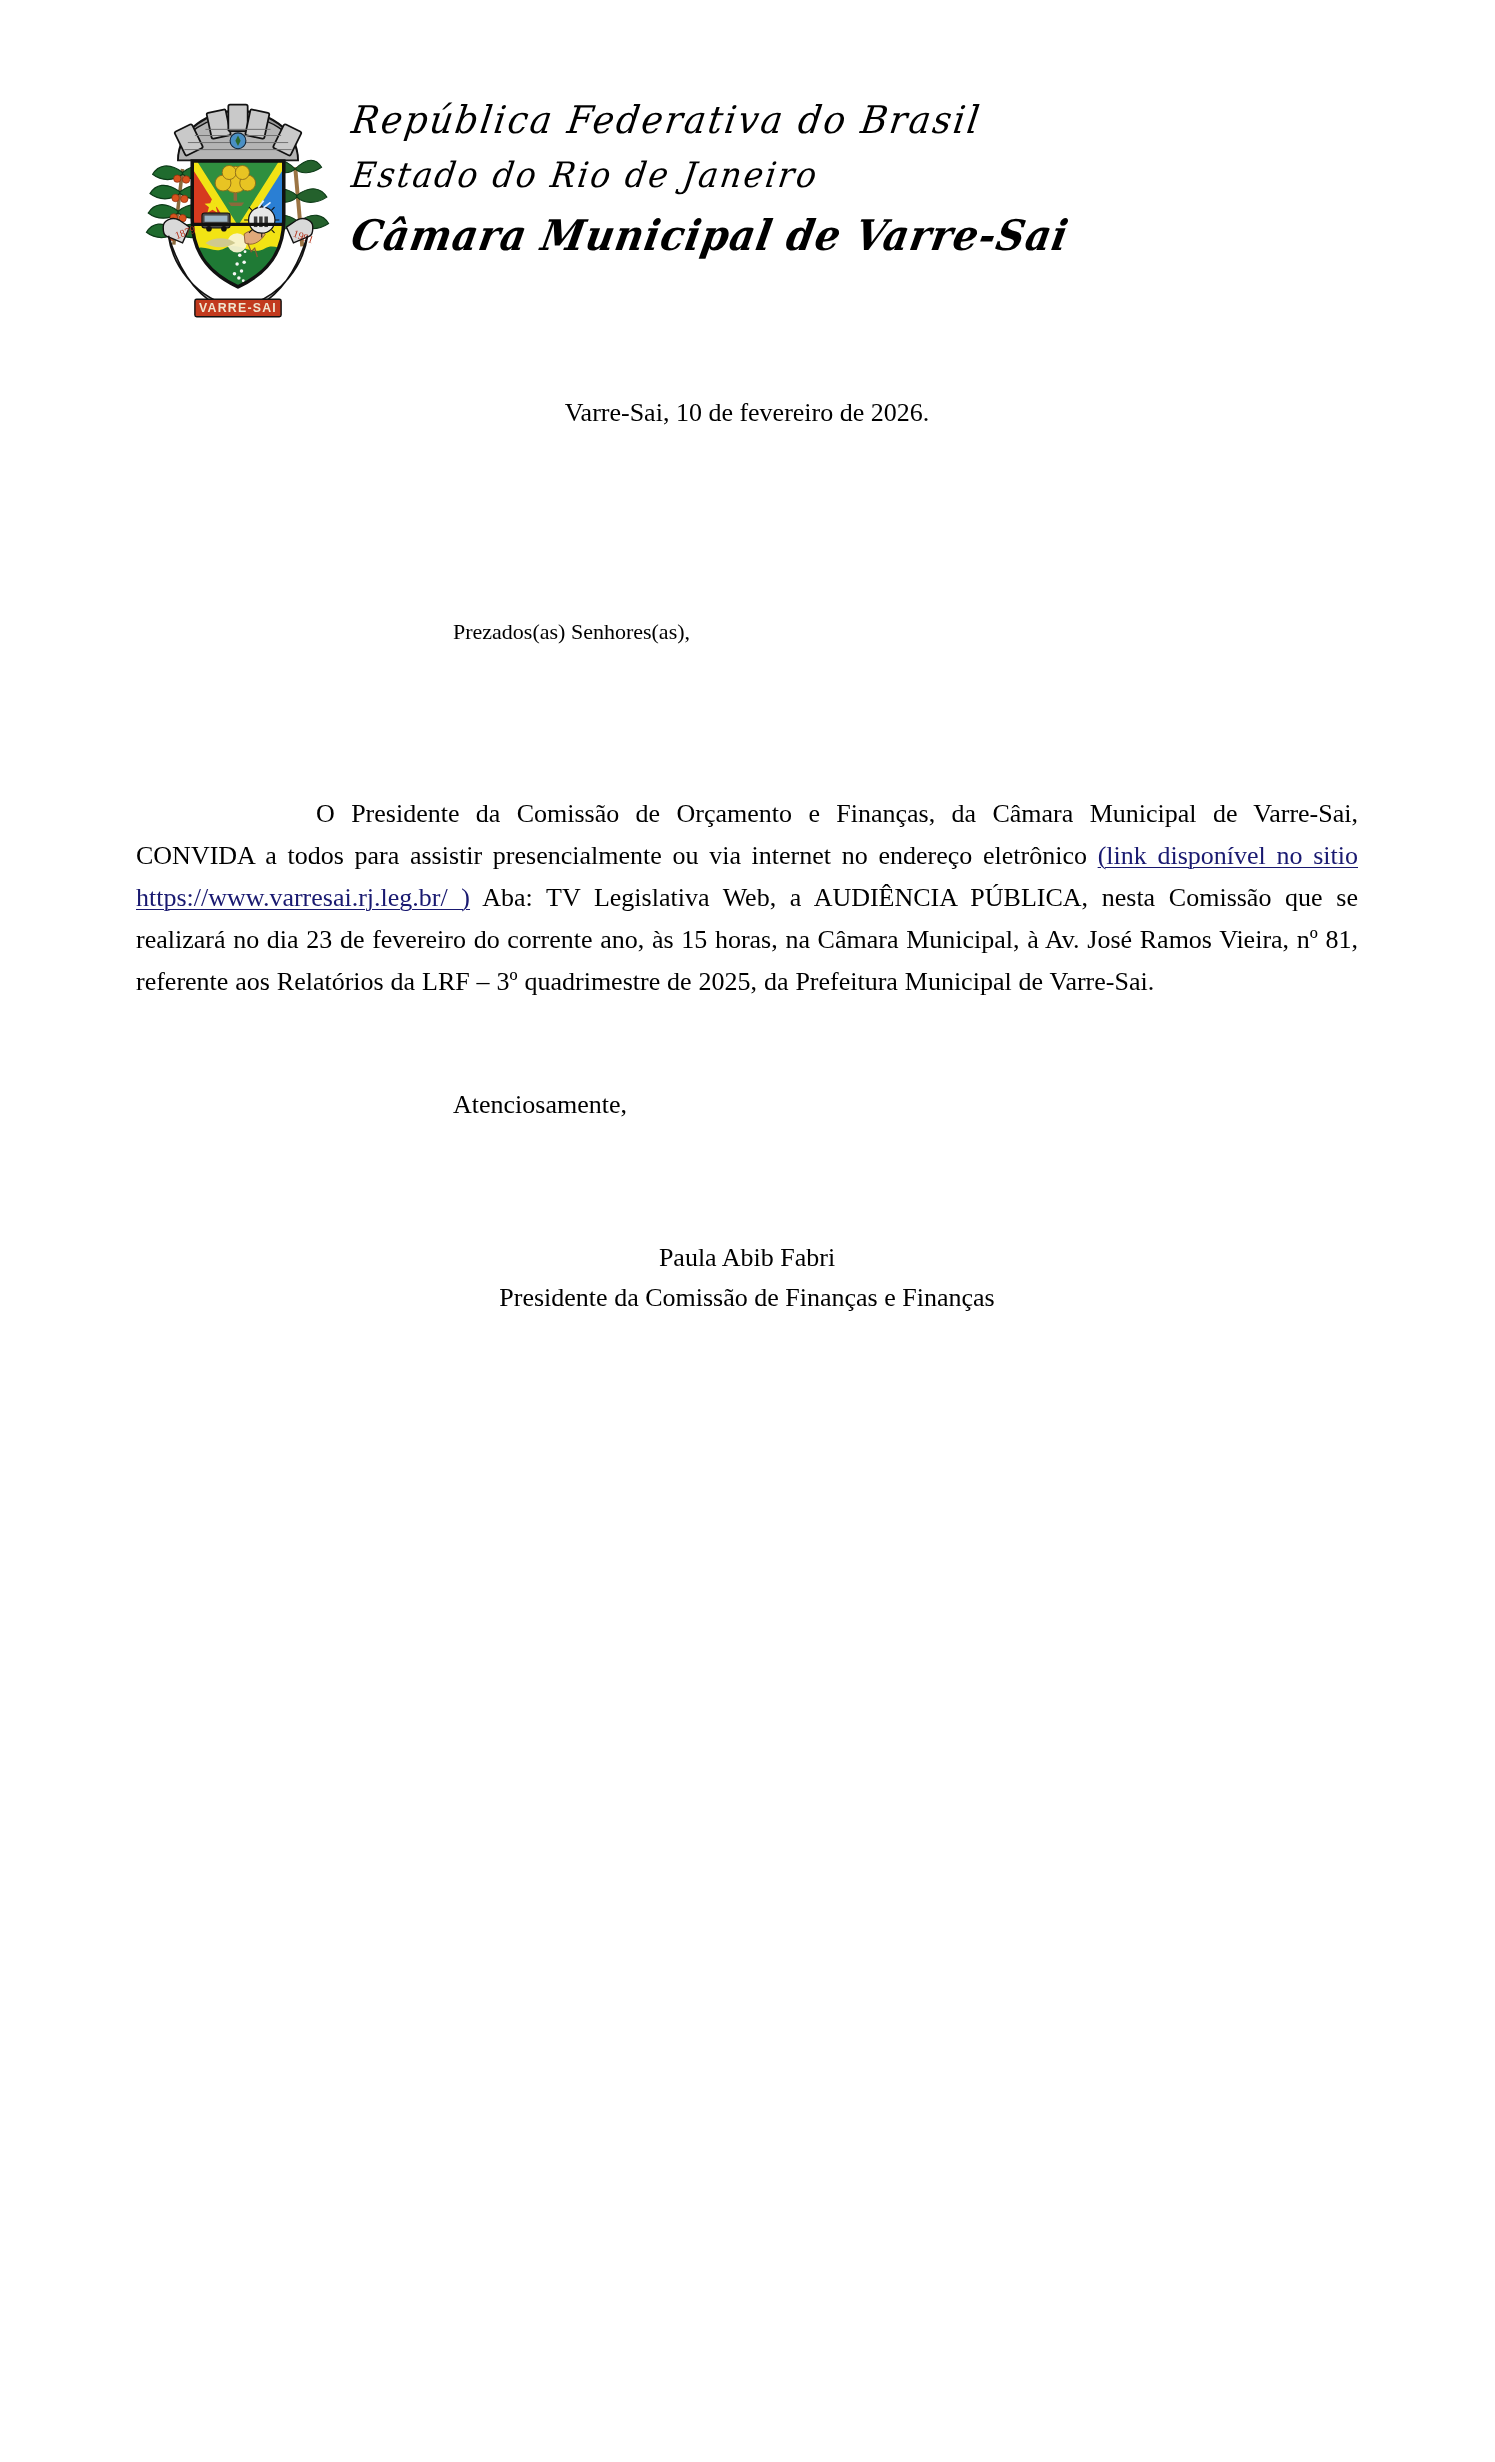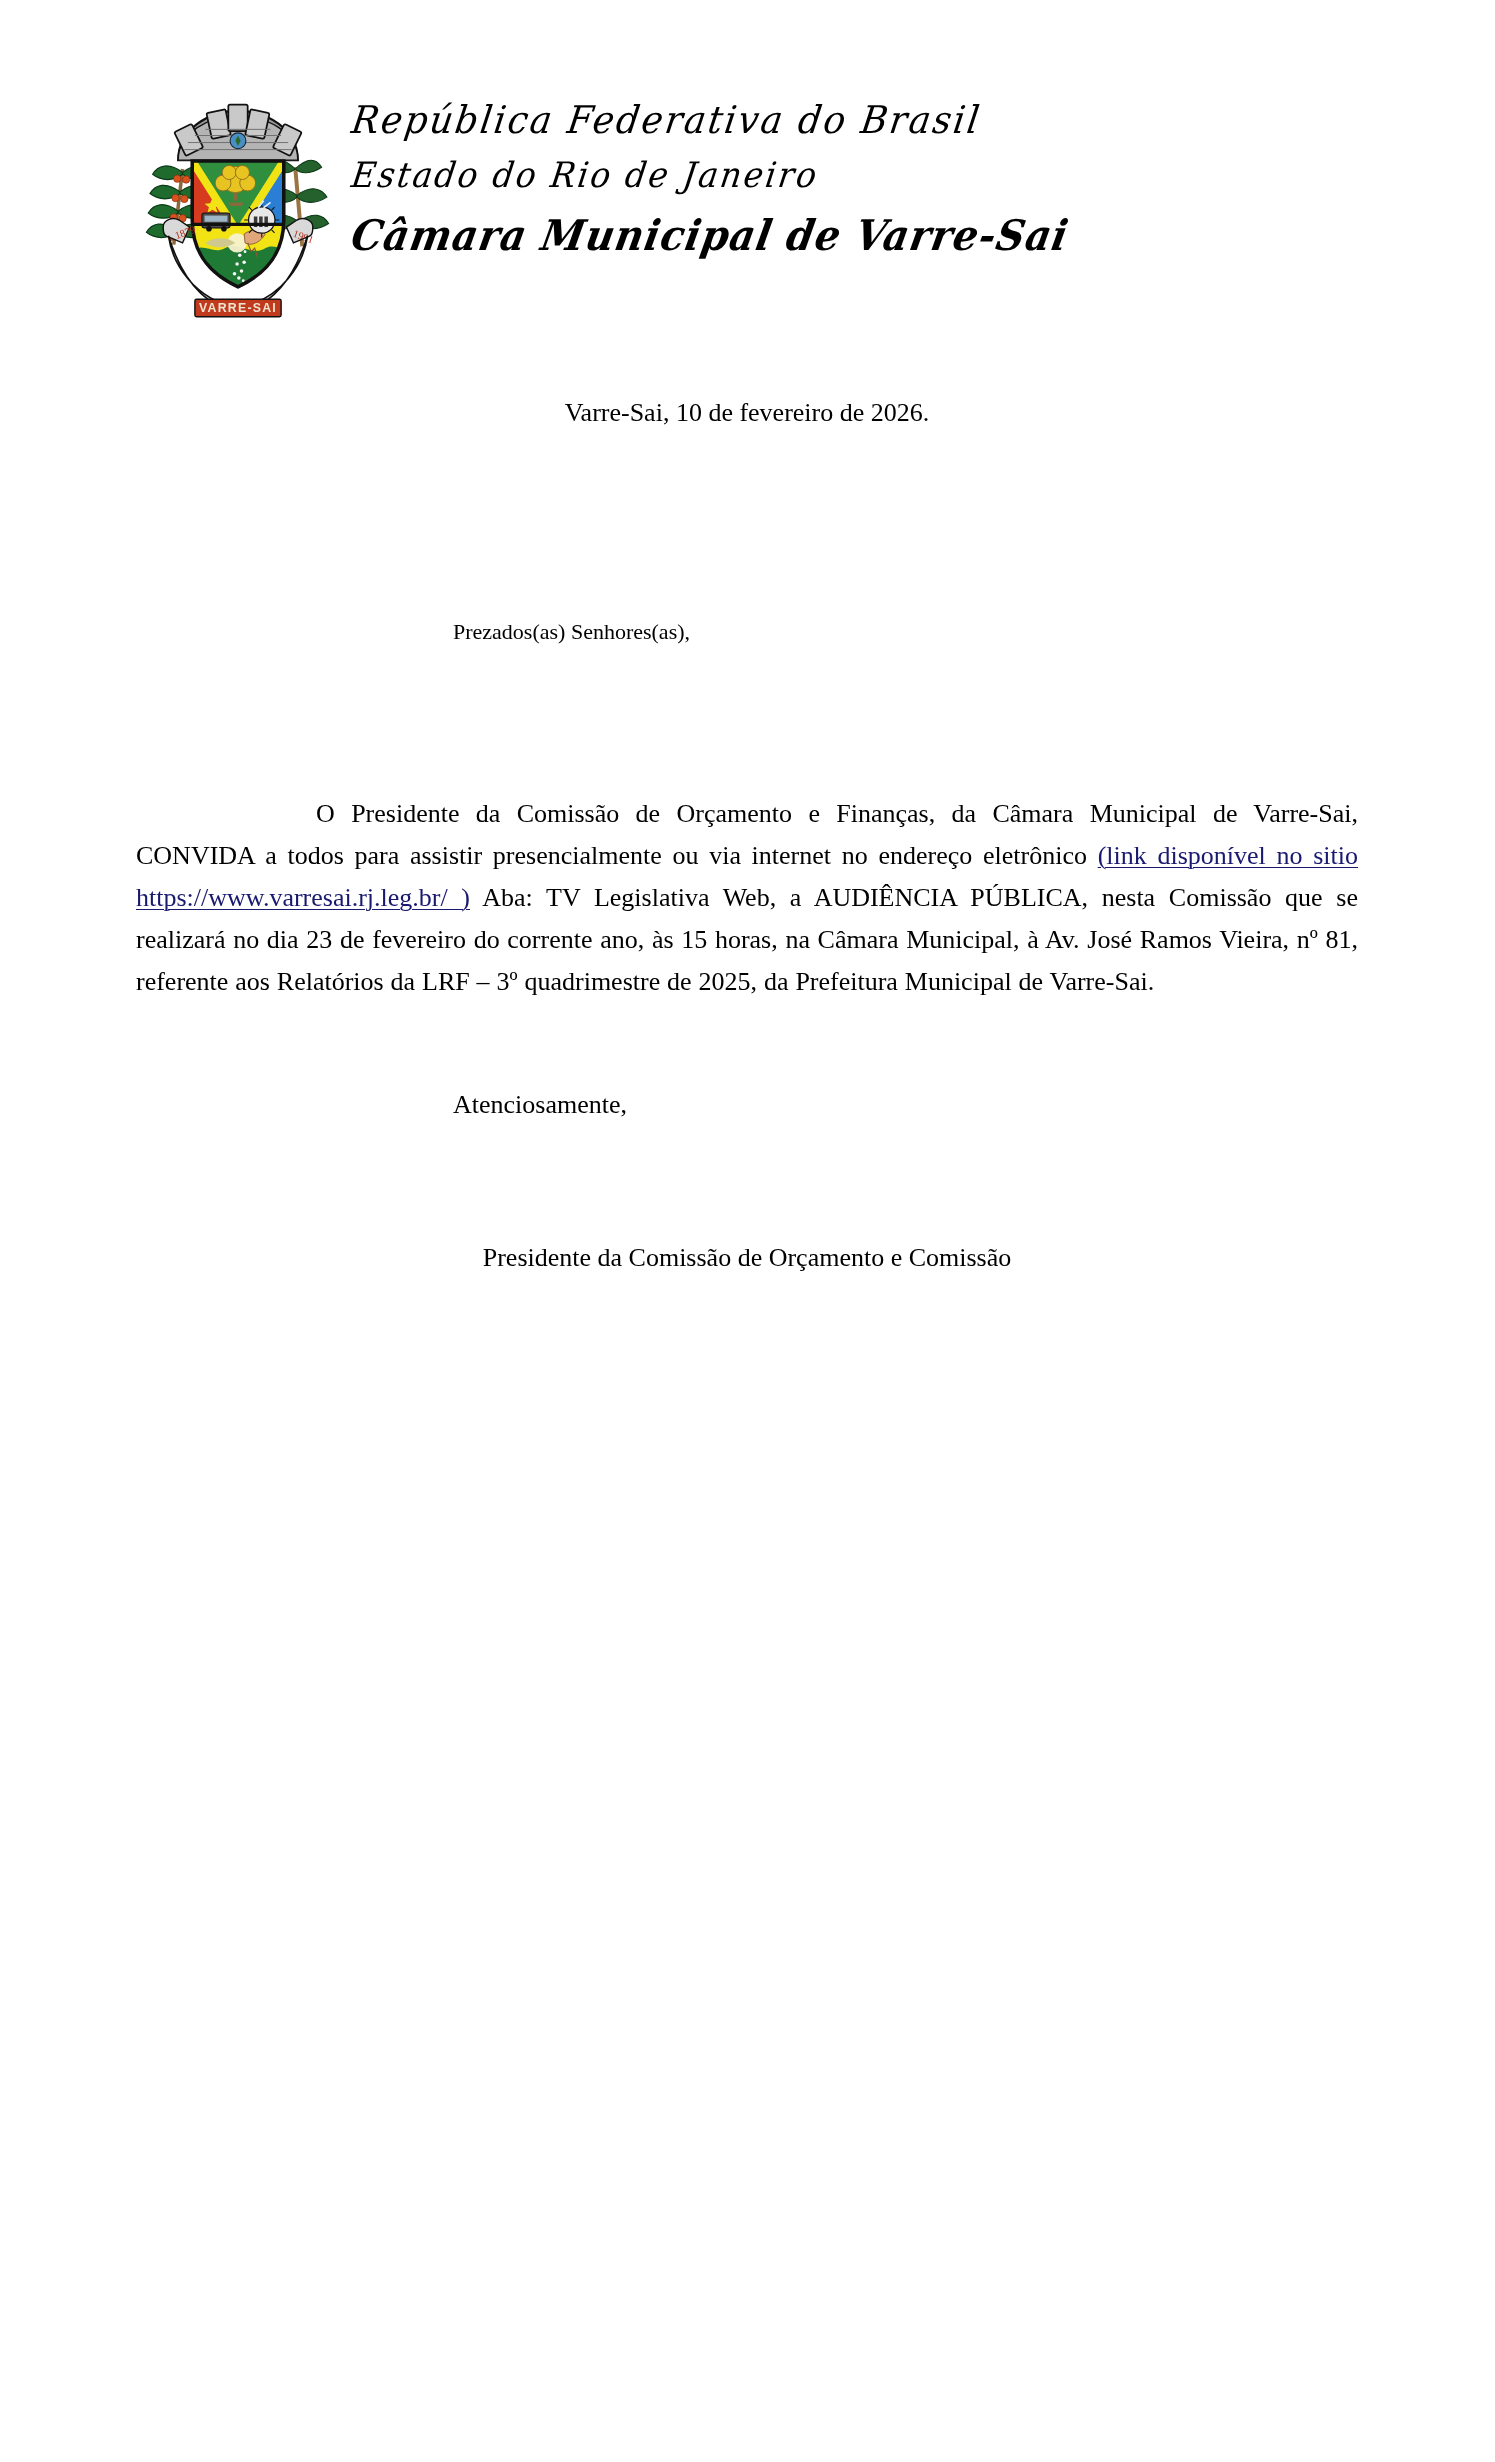--- a/index.html
+++ b/index.html
@@ -323,17 +323,18 @@
 
     <div class="date-line">Varre-Sai, 10 de fevereiro de 2026.</div>
 
     <div class="salutation">Prezados(as) Senhores(as),</div>
 
     <p class="paragraph"><span>O Presidente da Comissão de Orçamento e Finanças, da Câmara Municipal de Varre-Sai, CONVIDA a todos para assistir presencialmente ou via internet no endereço eletrônico </span><a class="link" href="#">(link disponível no sitio https://www.varresai.rj.leg.br/ )</a><span> Aba: TV Legislativa Web, a AUDIÊNCIA PÚBLICA, nesta Comissão que se realizará no dia 23 de fevereiro do corrente ano, às 15 horas, na Câmara Municipal, à Av. José Ramos Vieira, nº 81, referente aos Relatórios da LRF – 3º quadrimestre de 2025, da Prefeitura Municipal de Varre-Sai.</span></p>
 
     <div class="closing">Atenciosamente,</div>
 
     <div class="signature">
-      <span class="sig-role">Presidente da Comissão de Orçamento e Comissão</span>
+      <span class="sig-name">Paula Abib Fabri</span>
+      <span class="sig-role">Presidente da Comissão de Finanças e Finanças</span>
     </div>
   </div>
 </div>
 
 
 </body></html>

